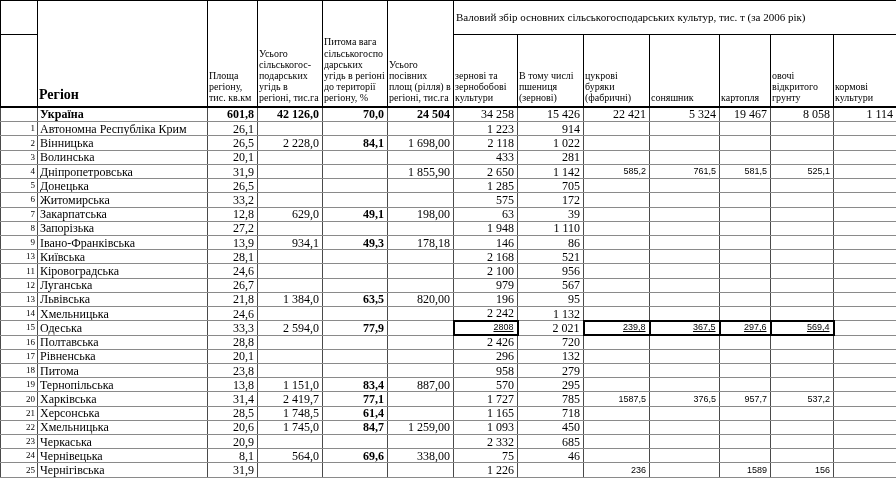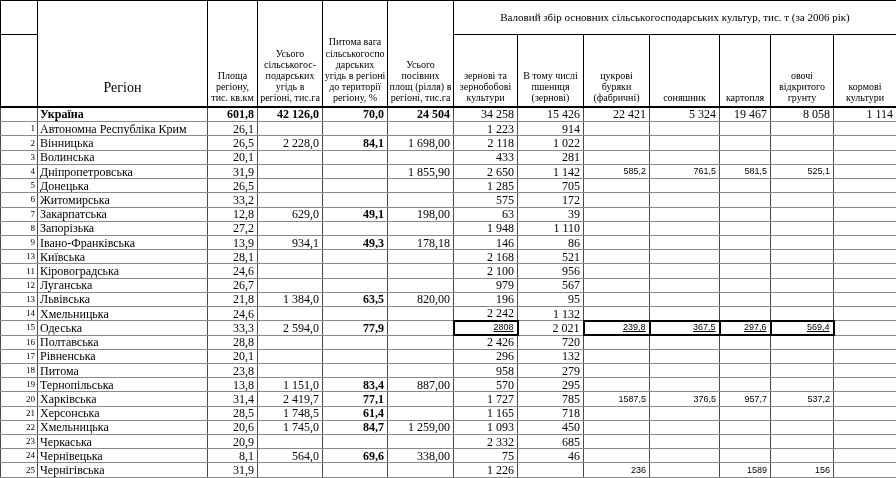--- a/index.html
+++ b/index.html
@@ -16,33 +16,33 @@
     color: #000000;
     border: 1px solid #000000;
   }
   td {
     padding: 0;
     overflow: hidden;
   }
   
   thead td {
     border: 1px solid #000000;
-    text-align: center;
+    text-align: left;
     vertical-align: bottom;
     font-size: 10px;
     line-height: 1.12;
     overflow-wrap: break-word;
     padding: 1px 1px 2px 1px;
   }
   thead tr.hrow-top { height: 34px; }
   thead tr.hrow-crops { height: 72px; }
   td.region-h {
     font-size: 14px;
-    font-weight: normal;
-    padding-bottom: 10px;
+    font-weight: bold;
+    padding-bottom: 3px;
   }
   td.title-h {
     vertical-align: middle;
     font-size: 11px;
     padding: 2px;
   }
   
   tbody tr { height: 14px; }
   tbody tr.total-row { height: 15px; }
   tbody td {

